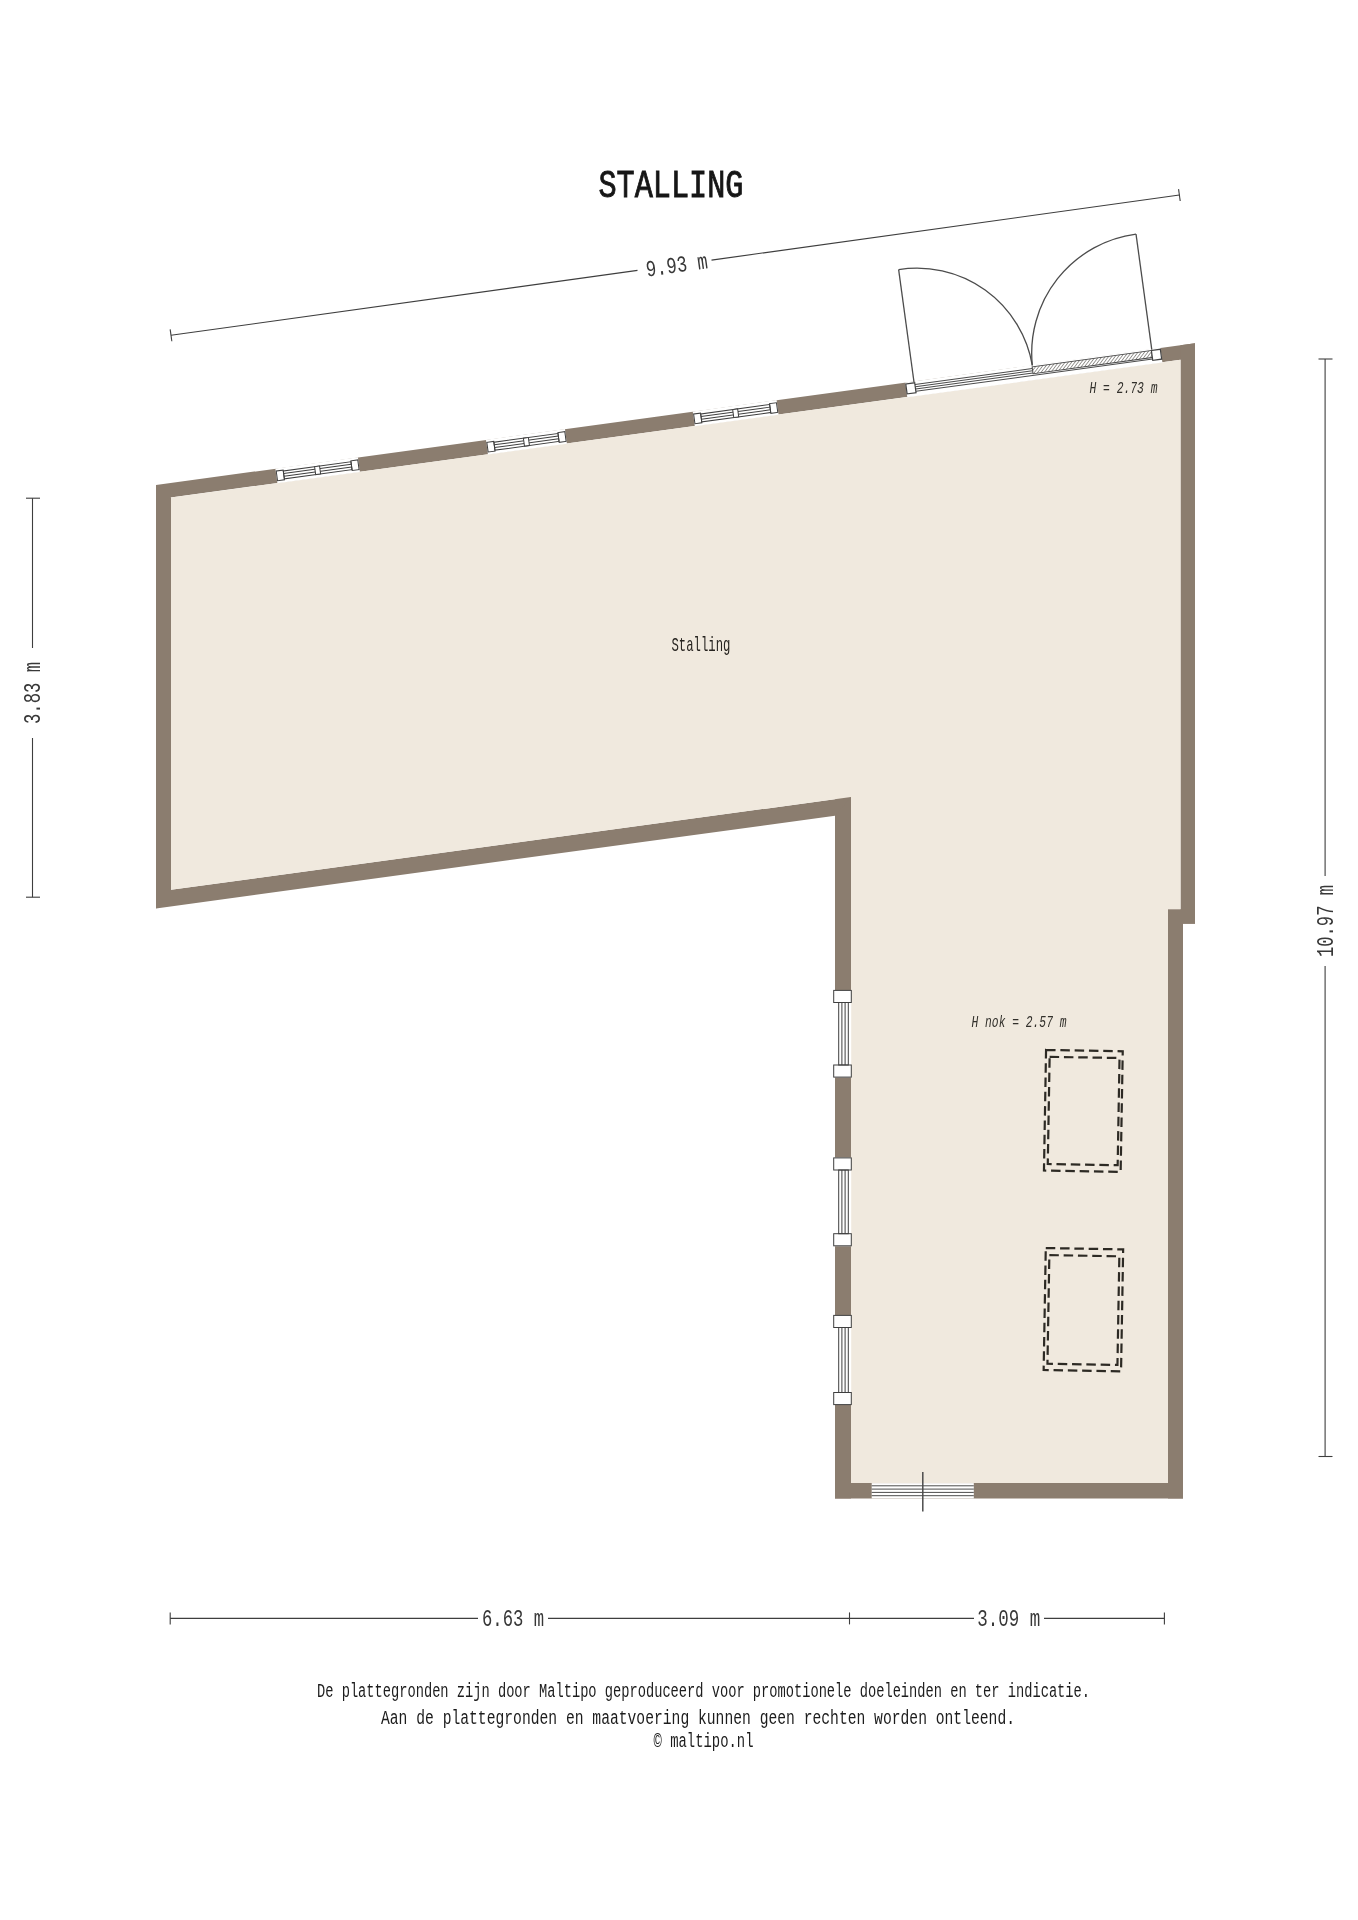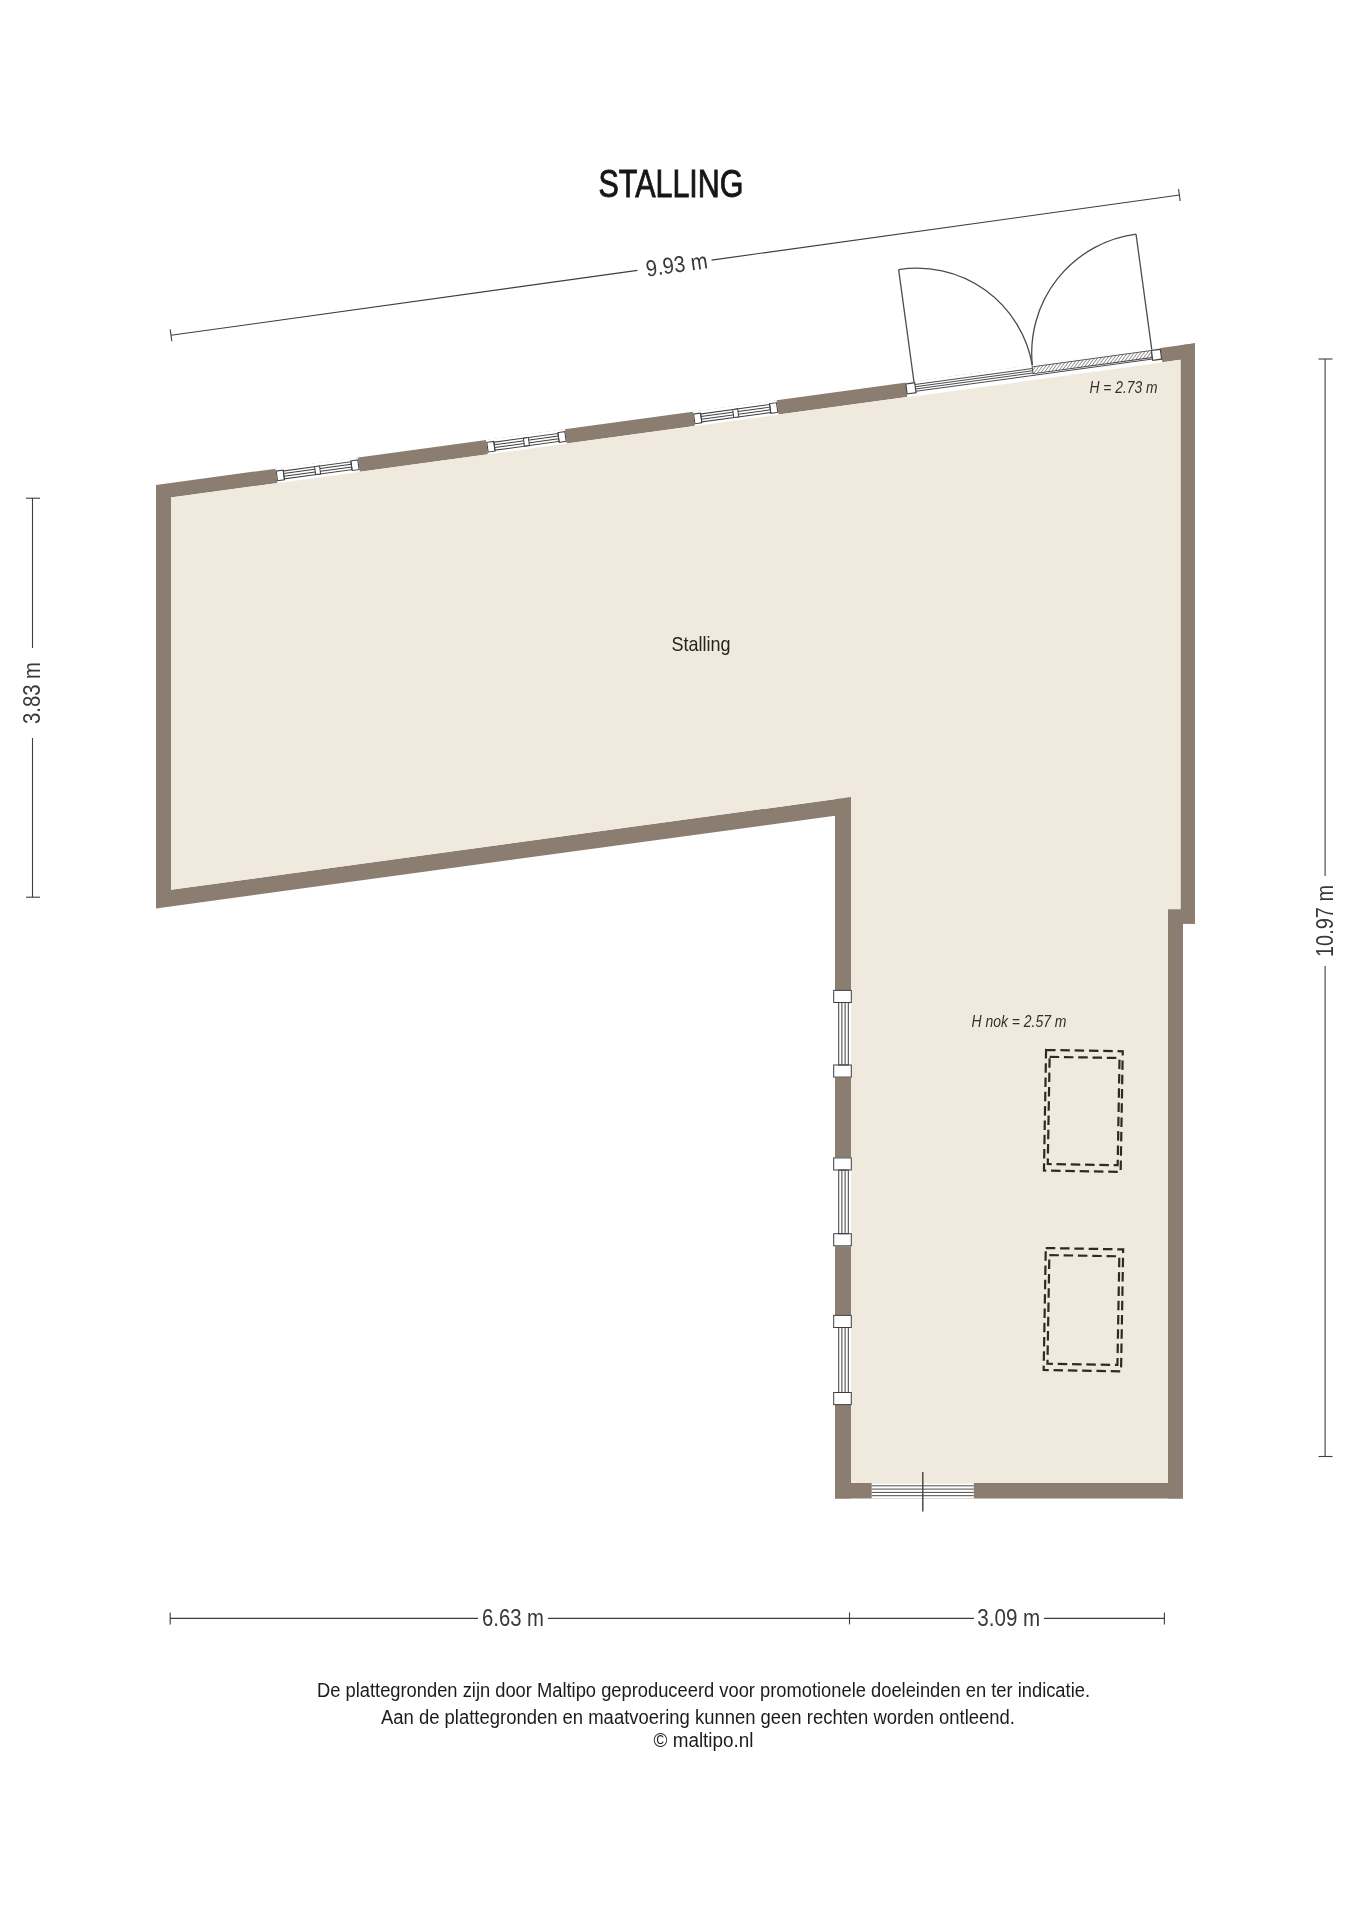--- a/index.html
+++ b/index.html
@@ -1,17 +1,17 @@
 <!DOCTYPE html>
 <html><head>
 <meta charset="utf-8">
 <style>
 html,body{margin:0;padding:0;background:#ffffff;}
 .page{position:relative;width:1358px;height:1920px;overflow:hidden;background:#ffffff;
-font-family:Liberation Sans, sans-serif;}
+font-family:Liberation Mono, monospace;}
 svg{display:block;}
 </style>
 </head>
 <body>
 <div class="page">
 <svg width="1358" height="1920" viewBox="0 0 1358 1920">
 <defs>
 <pattern id="hatch" width="2.6" height="2.6" patternUnits="userSpaceOnUse" patternTransform="rotate(45)">
 <rect width="2.6" height="2.6" fill="#ffffff"></rect>
 <line x1="0" y1="0" x2="0" y2="2.6" stroke="#4e4a44" stroke-width="1.1"></line>

